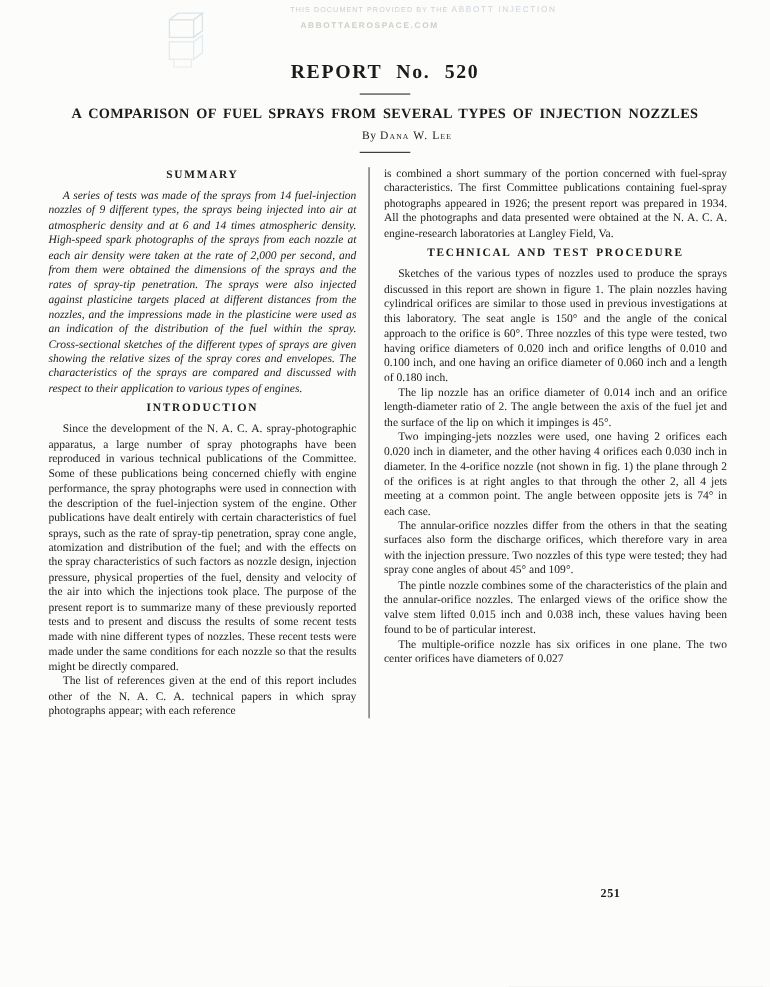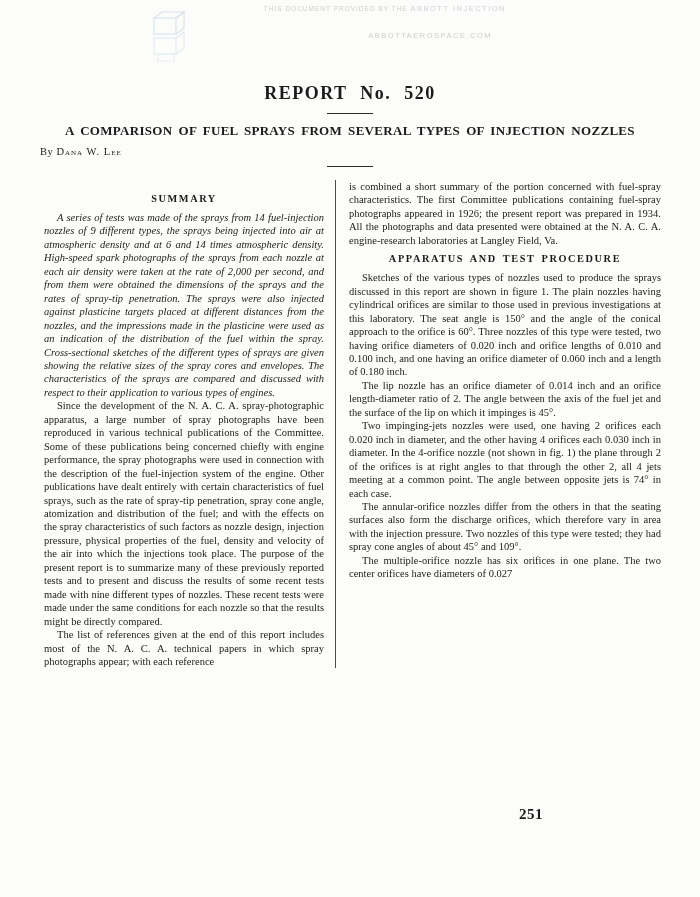--- a/index.html
+++ b/index.html
@@ -27,39 +27,39 @@
     text-align:right;padding-right:14px;white-space:nowrap;
   }
   .wm-line1 .wm-brand{font-size:7.5px;color:#ccd4da;letter-spacing:1.5px;}
   .wm-line2{
     font-size:19px;letter-spacing:4px;color:#b6c2cd;
     text-align:center;margin-top:1px;white-space:nowrap;
     font-weight:bold;text-shadow:0 0 1px #dde4ea;
   }
   .wm-line3{
     font-size:7.5px;letter-spacing:1.5px;color:#cfcfc8;
-    text-align:right;padding-right:28px;margin-top:18px;
+    text-align:center;padding-right:28px;margin-top:5px;font-weight:bold;
   }
 
   
   .report-no{
-    margin-top:83px;text-align:center;
+    margin-top:55px;text-align:center;
     font-size:18px;font-weight:bold;letter-spacing:1.5px;word-spacing:7px;
   }
   .rule-short{
     width:46px;height:0;border-top:1.6px solid #2a2a2a;
     margin:9px auto 9px;
   }
   .doc-title{
     text-align:center;font-size:13px;font-weight:bold;
     letter-spacing:.3px;word-spacing:2.5px;
     padding:0 30px;margin-top:2px;
   }
   .byline{
-    text-align:left;font-size:10.5px;margin-top:7px;
+    text-align:center;font-size:10.5px;margin-top:7px;
     letter-spacing:.5px;
     padding-left:40px;
   }
   .byline .author{font-variant:small-caps;letter-spacing:1px;}
   .rule-short.second{margin:9px auto 0;}
 
   
   .columns{
     display:flex;
     margin:13px 38px 0 44px;
@@ -79,25 +79,25 @@
     text-align:justify;text-justify:inter-word;
     hyphens:auto;-webkit-hyphens:auto;
   }
   .col p.indent{text-indent:13px;}
   .col p.italic{font-style:italic;}
   .sec-heading{
     text-align:center;font-size:10.3px;font-weight:bold;
     letter-spacing:1.6px;word-spacing:2px;
     margin:6px 0 7px;
   }
-  .sec-heading.first{margin-top:13px;text-align:center;}
+  .sec-heading.first{margin-top:2px;text-align:center;}
 
   .page-number{
-    position:absolute;left:519px;top:806px;
-    font-size:15px;font-weight:bold;letter-spacing:.5px;
+    position:absolute;left:546px;top:806px;
+    font-size:11px;font-weight:bold;letter-spacing:.5px;
   }
 </style>
 </head>
 <body>
 
 <div class="page">
 
   <div class="watermark">
     <span class="wm-cube">
       <svg width="42" height="52" viewBox="0 0 42 52" fill="none" xmlns="http://www.w3.org/2000/svg">
@@ -125,31 +125,33 @@
     <span>By</span>
     <span class="author">Dana W. Lee</span>
   </div>
   <div class="rule-short second"></div>
 
   <div class="columns">
 
     <div class="col col-left">
       <div class="sec-heading first">SUMMARY</div>
       <p class="italic indent">A series of tests was made of the sprays from 14 fuel-injection nozzles of 9 different types, the sprays being injected into air at atmospheric density and at 6 and 14 times atmospheric density. High-speed spark photographs of the sprays from each nozzle at each air density were taken at the rate of 2,000 per second, and from them were obtained the dimensions of the sprays and the rates of spray-tip penetration. The sprays were also injected against plasticine targets placed at different distances from the nozzles, and the impressions made in the plasticine were used as an indication of the distribution of the fuel within the spray. Cross-sectional sketches of the different types of sprays are given showing the relative sizes of the spray cores and envelopes. The characteristics of the sprays are compared and discussed with respect to their application to various types of engines.</p>
+      <div class="sec-heading">INTRODUCTION</div>
       <p class="indent">Since the development of the N. A. C. A. spray-photographic apparatus, a large number of spray photographs have been reproduced in various technical publications of the Committee. Some of these publications being concerned chiefly with engine performance, the spray photographs were used in connection with the description of the fuel-injection system of the engine. Other publications have dealt entirely with certain characteristics of fuel sprays, such as the rate of spray-tip penetration, spray cone angle, atomization and distribution of the fuel; and with the effects on the spray characteristics of such factors as nozzle design, injection pressure, physical properties of the fuel, density and velocity of the air into which the injections took place. The purpose of the present report is to summarize many of these previously reported tests and to present and discuss the results of some recent tests made with nine different types of nozzles. These recent tests were made under the same conditions for each nozzle so that the results might be directly compared.</p>
-      <p class="indent">The list of references given at the end of this report includes most of the N. A. C. A. technical papers in which spray photographs appear; with each reference</p>
+      <p class="indent">The list of references given at the end of this report includes other of the N. A. C. A. technical papers in which spray photographs appear; with each reference</p>
     </div>
 
     <div class="col col-right">
       <p>is combined a short summary of the portion concerned with fuel-spray characteristics. The first Committee publications containing fuel-spray photographs appeared in 1926; the present report was prepared in 1934. All the photographs and data presented were obtained at the N. A. C. A. engine-research laboratories at Langley Field, Va.</p>
-      <div class="sec-heading">APPARATUS AND TEST PROCEDURE</div>
+      <div class="sec-heading">TECHNICAL AND TEST PROCEDURE</div>
       <p class="indent">Sketches of the various types of nozzles used to produce the sprays discussed in this report are shown in figure 1. The plain nozzles having cylindrical orifices are similar to those used in previous investigations at this laboratory. The seat angle is 150° and the angle of the conical approach to the orifice is 60°. Three nozzles of this type were tested, two having orifice diameters of 0.020 inch and orifice lengths of 0.010 and 0.100 inch, and one having an orifice diameter of 0.060 inch and a length of 0.180 inch.</p>
       <p class="indent">The lip nozzle has an orifice diameter of 0.014 inch and an orifice length-diameter ratio of 2. The angle between the axis of the fuel jet and the surface of the lip on which it impinges is 45°.</p>
       <p class="indent">Two impinging-jets nozzles were used, one having 2 orifices each 0.020 inch in diameter, and the other having 4 orifices each 0.030 inch in diameter. In the 4-orifice nozzle (not shown in fig. 1) the plane through 2 of the orifices is at right angles to that through the other 2, all 4 jets meeting at a common point. The angle between opposite jets is 74° in each case.</p>
       <p class="indent">The annular-orifice nozzles differ from the others in that the seating surfaces also form the discharge orifices, which therefore vary in area with the injection pressure. Two nozzles of this type were tested; they had spray cone angles of about 45° and 109°.</p>
+      <p class="indent">The pintle nozzle combines some of the characteristics of the plain and the annular-orifice nozzles. The enlarged views of the orifice show the valve stem lifted 0.015 inch and 0.038 inch, these values having been found to be of particular interest.</p>
       <p class="indent">The multiple-orifice nozzle has six orifices in one plane. The two center orifices have diameters of 0.027</p>
     </div>
 
   </div>
 
   <div class="page-number">251</div>
 
 </div>
 
 </body></html>

